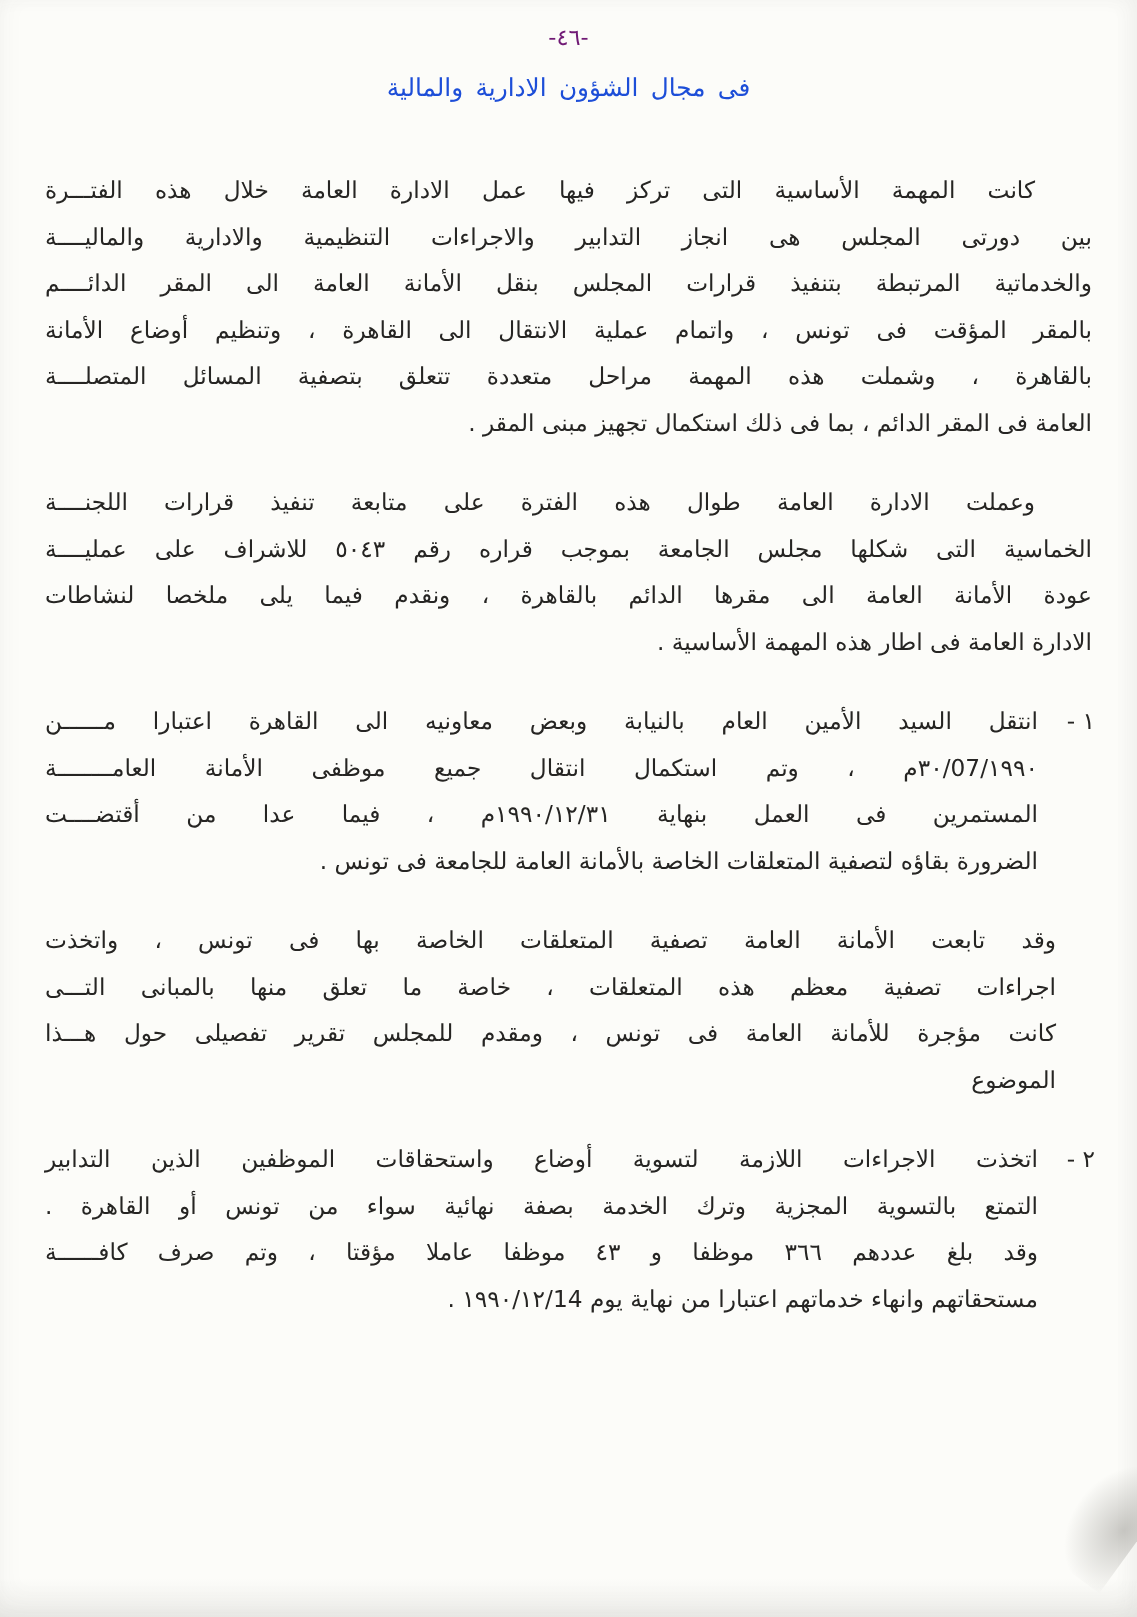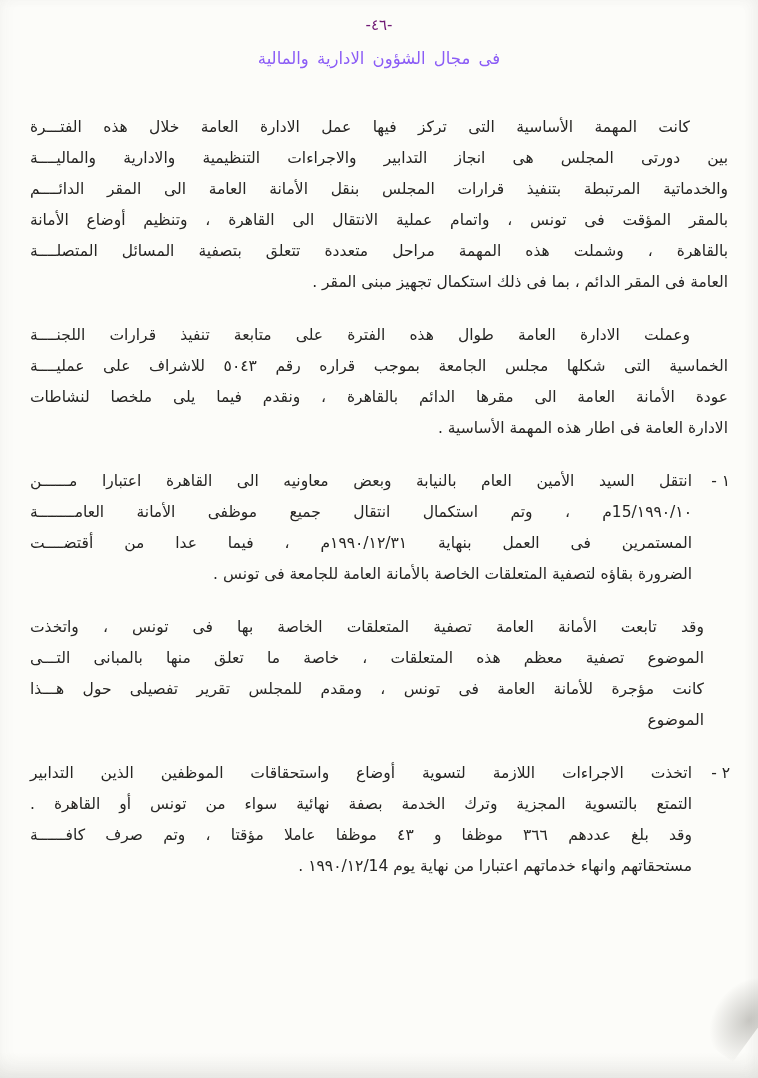--- a/index.html
+++ b/index.html
@@ -25,21 +25,21 @@
     letter-spacing: 1px;
     margin-bottom: 15px;
     color: #701a75;
   }
   .title {
     text-align: center;
     font-size: 16.5px;
     font-weight: normal;
     word-spacing: 3px;
     margin: 0 0 44px 0;
-    color: #8b5cf6;
+    color: #1d4ed8;
   }
   .block {
     font-size: 15.5px;
     line-height: 31px;
     margin: 0 0 22px 0;
   }
   .line {
     text-align: justify;
     text-align-last: justify;
     text-justify: inter-word;
@@ -98,28 +98,28 @@
   <div class="block para">
     <div class="line indent">وعملت الادارة العامة طوال هذه الفترة على متابعة تنفيذ قرارات اللجنــــة</div>
     <div class="line">الخماسية التى شكلها مجلس الجامعة بموجب قراره رقم ٥٠٤٣ للاشراف على عمليــــة</div>
     <div class="line">عودة الأمانة العامة الى مقرها الدائم بالقاهرة ، ونقدم فيما يلى ملخصا لنشاطات</div>
     <div class="line end">الادارة العامة فى اطار هذه المهمة الأساسية .</div>
   </div>
 
   <div class="block item">
     <span class="marker">١ -</span>
     <div class="line">انتقل السيد الأمين العام بالنيابة وبعض معاونيه الى القاهرة اعتبارا مــــــن</div>
-    <div class="line">١٩٩٠/١٠/15م ، وتم استكمال انتقال جميع موظفى الأمانة العامــــــــة</div>
+    <div class="line">١٩٩٠/07/٣٠م ، وتم استكمال انتقال جميع موظفى الأمانة العامــــــــة</div>
     <div class="line">المستمرين فى العمل بنهاية ١٩٩٠/١٢/٣١م ، فيما عدا من أقتضــــت</div>
     <div class="line end">الضرورة بقاؤه لتصفية المتعلقات الخاصة بالأمانة العامة للجامعة فى تونس .</div>
   </div>
 
   <div class="block cont">
     <div class="line">وقد تابعت الأمانة العامة تصفية المتعلقات الخاصة بها فى تونس ، واتخذت</div>
-    <div class="line">الموضوع تصفية معظم هذه المتعلقات ، خاصة ما تعلق منها بالمبانى التـــى</div>
+    <div class="line">اجراءات تصفية معظم هذه المتعلقات ، خاصة ما تعلق منها بالمبانى التـــى</div>
     <div class="line">كانت مؤجرة للأمانة العامة فى تونس ، ومقدم للمجلس تقرير تفصيلى حول هـــذا</div>
     <div class="line end">الموضوع</div>
   </div>
 
   <div class="block item">
     <span class="marker">٢ -</span>
     <div class="line">اتخذت الاجراءات اللازمة لتسوية أوضاع واستحقاقات الموظفين الذين التدابير</div>
     <div class="line">التمتع بالتسوية المجزية وترك الخدمة بصفة نهائية سواء من تونس أو القاهرة .</div>
     <div class="line">وقد بلغ عددهم ٣٦٦ موظفا و ٤٣ موظفا عاملا مؤقتا ، وتم صرف كافــــــة</div>
     <div class="line end">مستحقاتهم وانهاء خدماتهم اعتبارا من نهاية يوم ١٩٩٠/١٢/14 .</div>

